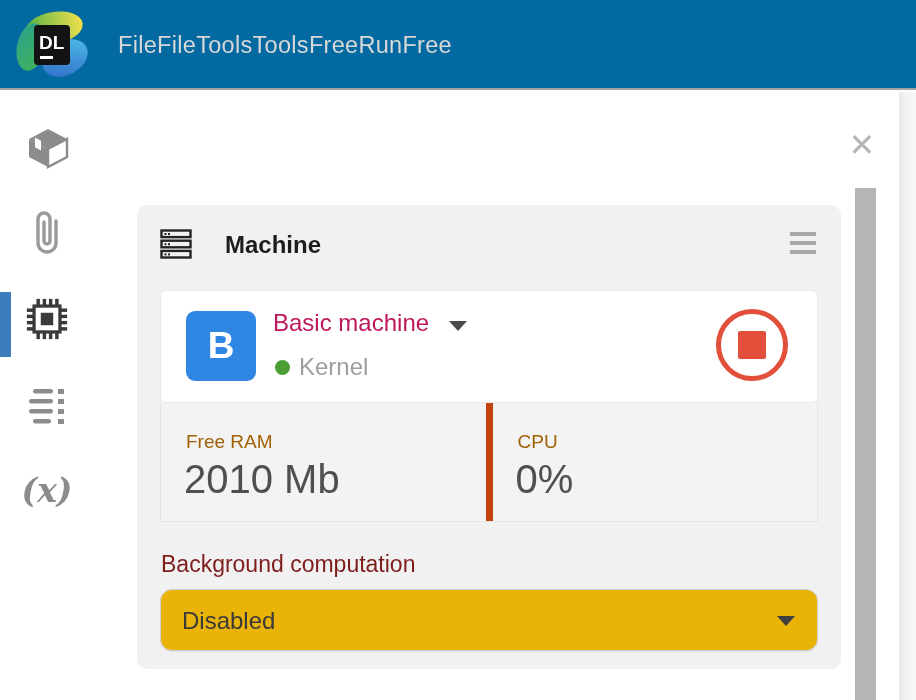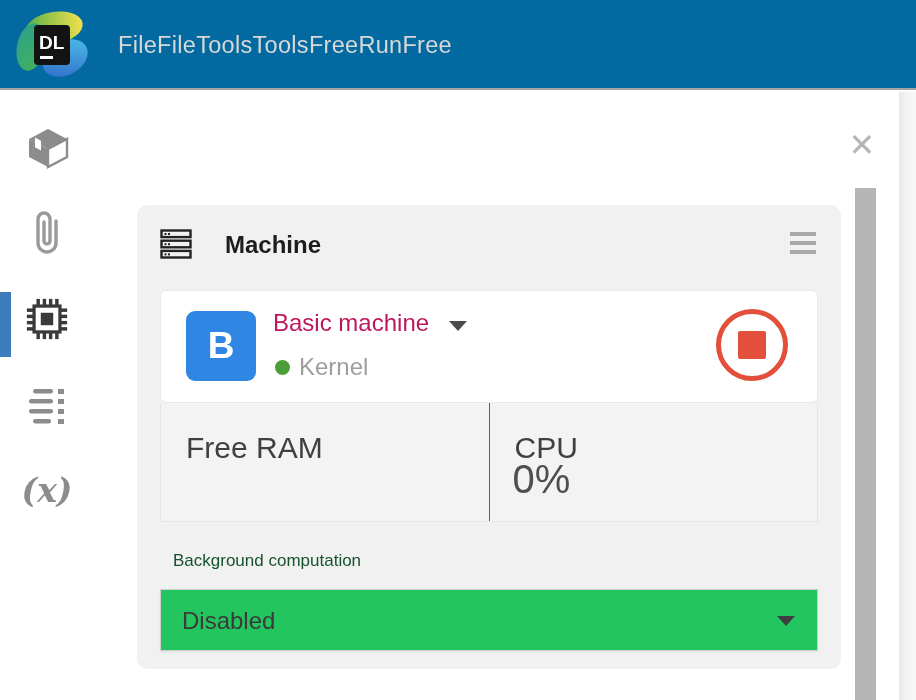--- a/index.html
+++ b/index.html
@@ -61,27 +61,27 @@
   .status-dot { width:15px; height:15px; border-radius:50%; background:#4a9e35; }
   .status-text { font-size:24px; color:#9e9e9e; }
   .stop-btn { position:absolute; right:29px; top:18px; width:72px; height:72px; border-radius:50%;
               border:5px solid #e2503c; background:#fff; display:flex; align-items:center;
               justify-content:center; cursor:pointer; }
   .stop-square { width:28px; height:28px; background:#e2503c; border-radius:2px; }
 
   .stats { position:absolute; left:23px; top:198px; width:658px; height:119px;
            display:flex; background:#f3f3f3; border:1px solid #e4e4e4; border-top:none; }
   .stat-cell { flex:1; position:relative; }
-  .stat-cell + .stat-cell { border-left:1px solid #c2410c; }
-  .stat-label { position:absolute; left:25px; top:28px; font-size:30px; color:#404040; }
+  .stat-cell + .stat-cell { border-left:7px solid #c2410c; }
+  .stat-label { position:absolute; left:25px; top:28px; font-size:19px; color:#a16207; }
   .stat-value { position:absolute; left:23px; top:54px; font-size:40px; color:#4f4f4f; }
 
-  .bg-comp-label { position:absolute; left:36px; top:346px; font-size:17px; color:#14532d; }
-  .dropdown { position:absolute; left:23px; top:384px; width:658px; height:62px; background:#22c55e;
-              border:1px solid #cfcfcf; border-radius:0; box-shadow:0 1px 2px rgba(0,0,0,.07);
+  .bg-comp-label { position:absolute; left:24px; top:346px; font-size:23px; color:#7f1d1d; }
+  .dropdown { position:absolute; left:23px; top:384px; width:658px; height:62px; background:#eab308;
+              border:1px solid #cfcfcf; border-radius:12px; box-shadow:0 1px 2px rgba(0,0,0,.07);
               cursor:pointer; }
   .dropdown-value { position:absolute; left:21px; top:17px; font-size:24px; color:#3a3a3a; }
   .dropdown-caret { position:absolute; right:22px; top:26px; width:0; height:0;
                     border-left:9px solid transparent; border-right:9px solid transparent;
                     border-top:10px solid #3f3f3f; }
 </style>
 </head>
 <body>
 
 <div class="menubar">
@@ -224,20 +224,21 @@
         <span class="status-text">Kernel</span>
       </div>
       <div class="stop-btn">
         <div class="stop-square"></div>
       </div>
     </div>
 
     <div class="stats">
       <div class="stat-cell">
         <div class="stat-label">Free RAM</div>
+        <div class="stat-value">2010 Mb</div>
       </div>
       <div class="stat-cell">
         <div class="stat-label">CPU</div>
         <div class="stat-value">0%</div>
       </div>
     </div>
 
     <div class="bg-comp-label">Background computation</div>
 
     <div class="dropdown">

